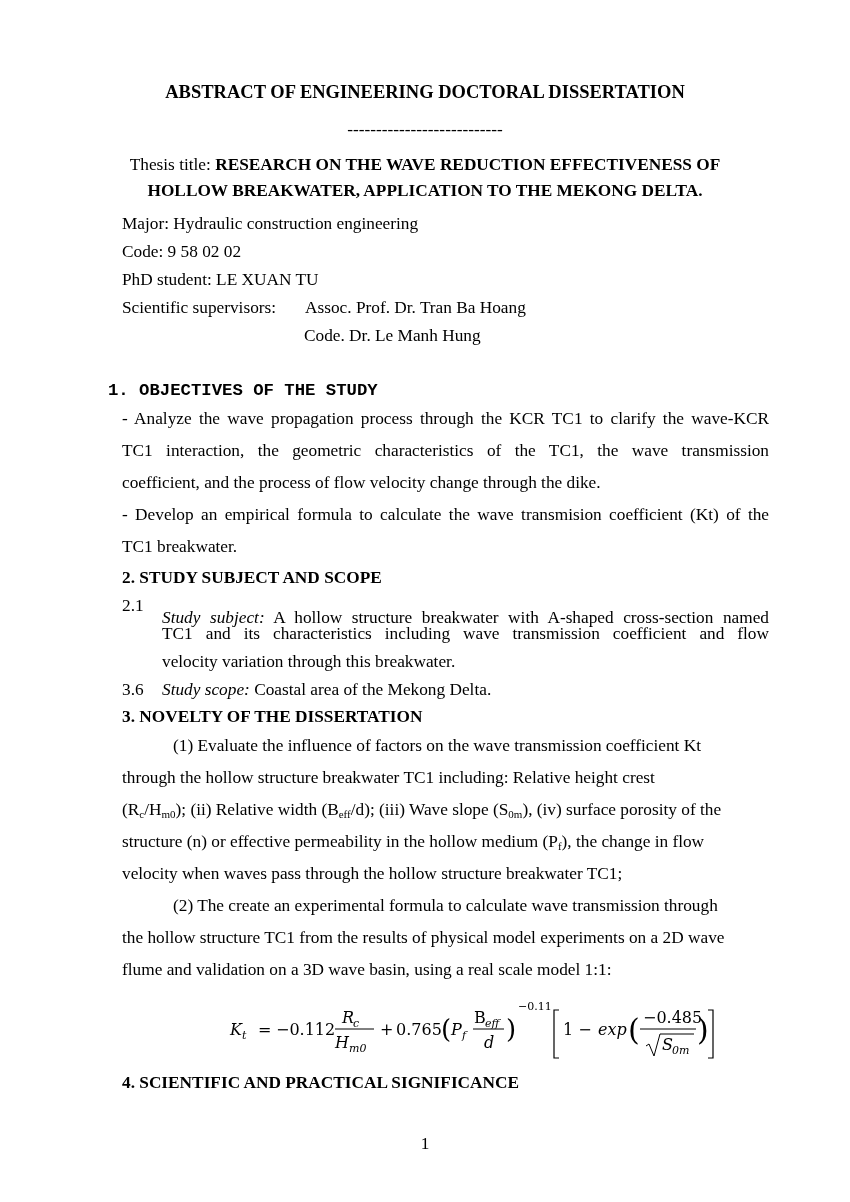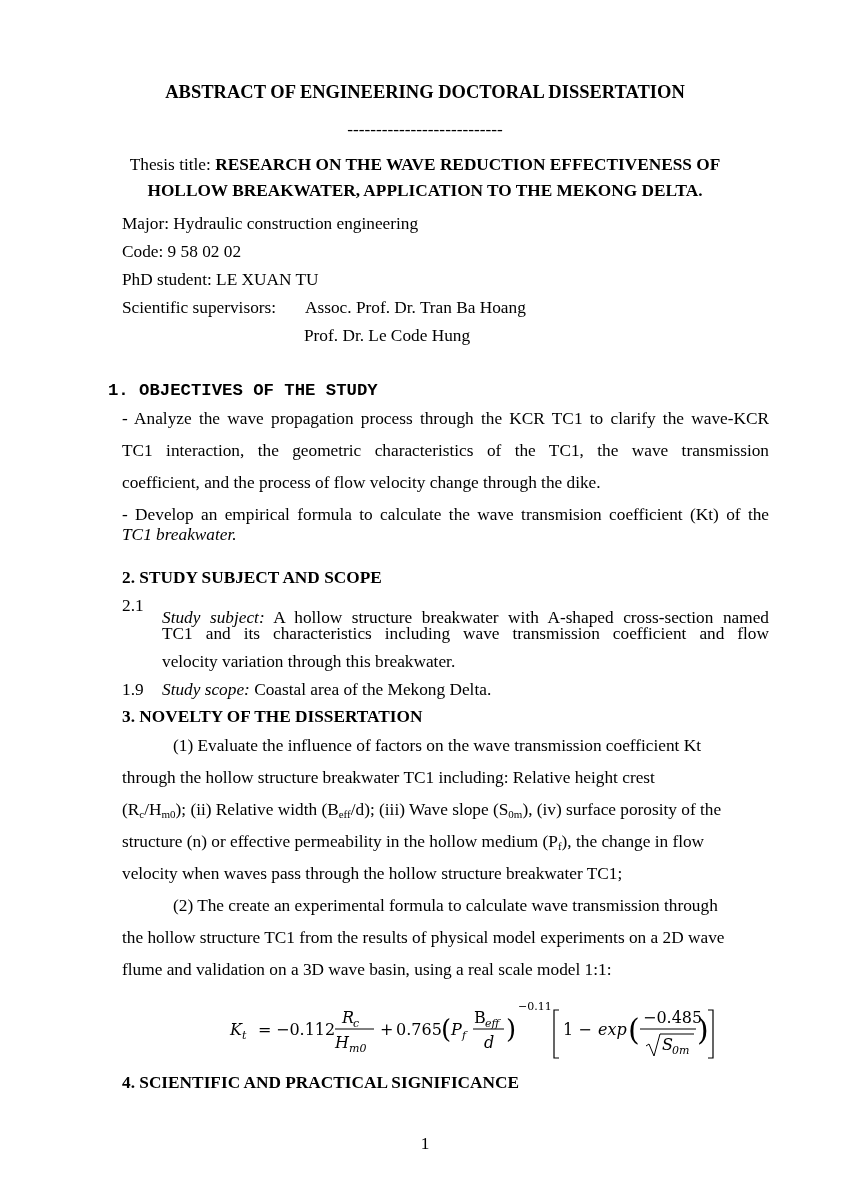--- a/index.html
+++ b/index.html
@@ -21,35 +21,35 @@
 <div class="abs center" style="top:155px;">
   <span>Thesis title: </span><span class="b">RESEARCH ON THE WAVE REDUCTION EFFECTIVENESS OF</span>
 </div>
 <div class="abs center b" style="top:181px;">HOLLOW BREAKWATER, APPLICATION TO THE MEKONG DELTA.</div>
 
 <div class="abs" style="left:122px;top:214px;">Major: Hydraulic construction engineering</div>
 <div class="abs" style="left:122px;top:242px;">Code: 9 58 02 02</div>
 <div class="abs" style="left:122px;top:270px;">PhD student: LE XUAN TU</div>
 <div class="abs" style="left:122px;top:298px;">Scientific supervisors:</div>
 <div class="abs" style="left:305px;top:298px;">Assoc. Prof. Dr. Tran Ba Hoang</div>
-<div class="abs" style="left:304px;top:326px;">Prof. Dr. Le Code Hung</div>
+<div class="abs" style="left:304px;top:326px;">Code. Dr. Le Manh Hung</div>
 
 <div class="abs b" style="left:108px;top:381px;font-family:Liberation Mono, monospace;">1. OBJECTIVES OF THE STUDY</div>
 <div class="abs just" style="left:122px;top:409px;width:647px;">- Analyze the wave propagation process through the KCR TC1 to clarify the wave-KCR</div>
 <div class="abs just" style="left:122px;top:441px;width:647px;">TC1 interaction, the geometric characteristics of the TC1, the wave transmission</div>
 <div class="abs" style="left:122px;top:473px;">coefficient, and the process of flow velocity change through the dike.</div>
 <div class="abs just" style="left:122px;top:505px;width:647px;">- Develop an empirical formula to calculate the wave transmision coefficient (Kt) of the</div>
-<div class="abs" style="left:122px;top:525px;font-style:italic;">TC1 breakwater.</div>
+<div class="abs" style="left:122px;top:537px;">TC1 breakwater.</div>
 
 <div class="abs b" style="left:122px;top:568px;">2. STUDY SUBJECT AND SCOPE</div>
 <div class="abs" style="left:122px;top:596px;">2.1</div>
 <div class="abs just" style="left:162px;top:596px;width:607px;margin-top:12px;"><span class="i">Study subject:</span><span> A hollow structure breakwater with A-shaped cross-section named</span></div>
 <div class="abs just" style="left:162px;top:624px;width:607px;">TC1 and its characteristics including wave transmission coefficient and flow</div>
 <div class="abs" style="left:162px;top:652px;">velocity variation through this breakwater.</div>
-<div class="abs" style="left:122px;top:680px;">1.9</div>
+<div class="abs" style="left:122px;top:680px;">3.6</div>
 <div class="abs" style="left:162px;top:680px;"><span class="i">Study scope:</span><span> Coastal area of the Mekong Delta.</span></div>
 
 <div class="abs b" style="left:122px;top:707px;">3. NOVELTY OF THE DISSERTATION</div>
 <div class="abs" style="left:173px;top:736px;">(1)  Evaluate the influence of factors on the wave transmission coefficient Kt</div>
 <div class="abs" style="left:122px;top:768px;">through the hollow structure breakwater TC1 including: Relative  height crest</div>
 <div class="abs" style="left:122px;top:800px;"><span>(R</span><sub class="s">c</sub><span>/H</span><sub class="s">m0</sub><span>); (ii) Relative width (B</span><sub class="s">eff</sub><span>/d); (iii) Wave slope (S</span><sub class="s">0m</sub><span>), (iv) surface porosity of the</span></div>
 <div class="abs" style="left:122px;top:832px;text-align:center;"><span>structure (n) or effective permeability in the hollow medium (P</span><sub class="s">f</sub><span>), the change in flow</span></div>
 <div class="abs" style="left:122px;top:864px;">velocity when waves pass through the hollow structure breakwater TC1;</div>
 <div class="abs" style="left:173px;top:896px;">(2) The create an experimental formula to calculate wave transmission through</div>
 <div class="abs" style="left:122px;top:928px;">the hollow structure TC1 from the results of physical model experiments on a 2D wave</div>

